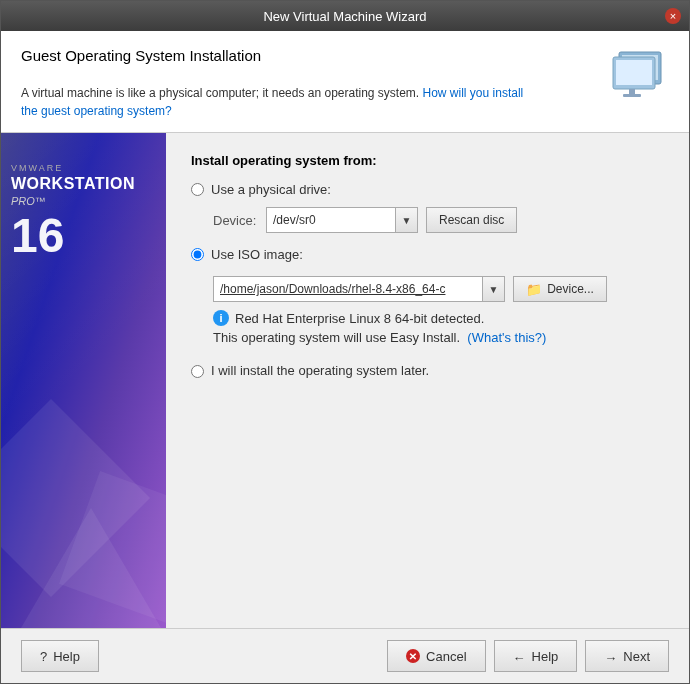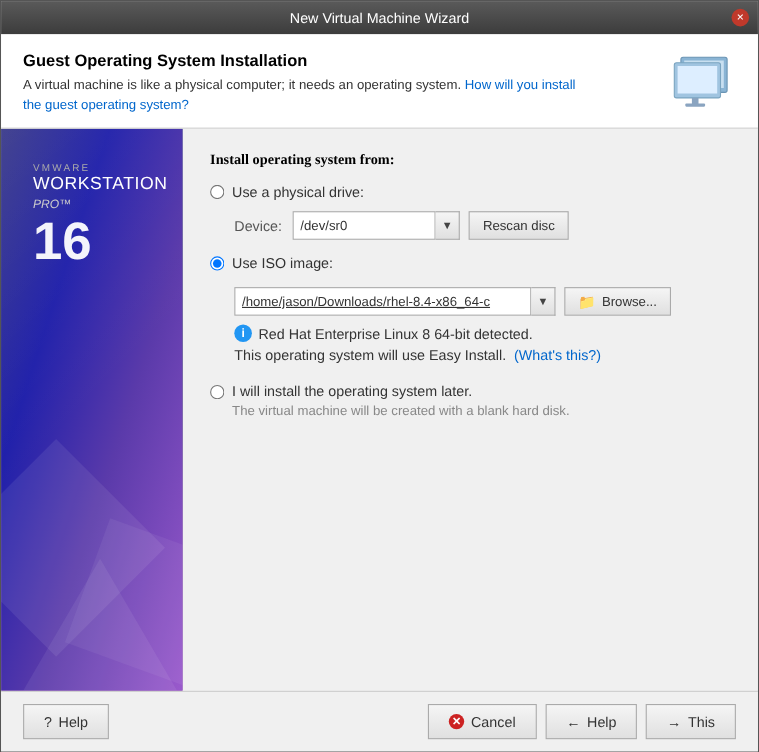--- a/index.html
+++ b/index.html
@@ -57,23 +57,23 @@
       background: #fff;
       padding: 16px 20px 12px 20px;
       border-bottom: 1px solid #ccc;
       display: flex;
       align-items: flex-start;
       justify-content: space-between;
       flex-shrink: 0;
     }
     .header-text h2 {
       font-size: 15px;
-      font-weight: bold;
+      font-weight: normal;
       color: #000;
-      margin-bottom: 4px;
+      margin-bottom: 20px;
     }
     .header-text p {
       font-size: 12px;
       color: #333;
       max-width: 520px;
       line-height: 1.5;
     }
     .header-text p a {
       color: #0066cc;
       text-decoration: none;
@@ -107,34 +107,34 @@
       top: 0; left: 0; right: 0; bottom: 0;
       background: 
         linear-gradient(135deg, rgba(255,255,255,0.05) 0%, transparent 50%),
         linear-gradient(to bottom right, #3a3a8a, #2020aa 30%, #5a3aaa 60%, #9a5acc 100%);
     }
     .sidebar-logo {
       position: relative;
       z-index: 1;
       color: #fff;
       text-align: left;
-      padding: 10px 29px;
+      padding: 10px 10px;
       width: 100%;
     }
     .sidebar-logo .vmware-text {
       font-size: 9px;
       letter-spacing: 2px;
       color: #aaa;
       text-transform: uppercase;
       display: block;
       margin-bottom: 1px;
     }
     .sidebar-logo .workstation-text {
       font-size: 16px;
-      font-weight: normal;
+      font-weight: bold;
       color: #fff;
       display: block;
       letter-spacing: 0.5px;
       line-height: 1.2;
     }
     .sidebar-logo .pro-text {
       font-size: 11px;
       color: #ccc;
       display: inline-block;
       font-style: italic;
@@ -152,21 +152,20 @@
       flex: 1;
       background: #f0f0f0;
       padding: 20px 25px;
       overflow-y: auto;
     }
     .install-label {
       font-size: 13px;
       font-weight: bold;
       color: #000;
       margin-bottom: 14px;
-      font-family: Liberation Serif, serif;
     }
     .radio-option {
       display: flex;
       align-items: center;
       margin-bottom: 10px;
     }
     .radio-option input[type="radio"] {
       margin-right: 7px;
       cursor: pointer;
     }
@@ -486,41 +485,40 @@
       <div class="iso-option-row">
         <input type="radio" name="install_from" id="iso_image" checked="" style="">
         <label for="iso_image">Use ISO image:</label>
       </div>
 
       <div class="iso-path-row">
         <input class="iso-path-input" type="text" value="/home/jason/Downloads/rhel-8.4-x86_64-c" readonly="" style="">
         <div class="iso-dropdown-btn">▼</div>
         <button class="browse-btn">
           <span class="folder-icon">📁</span>
-          <span>Browse...</span>
+          <span>Device...</span>
         </button>
       </div>
 
       <div class="detection-row">
         <div class="info-icon">i</div>
         <span class="detection-text">Red Hat Enterprise Linux 8 64-bit detected.</span>
       </div>
 
       <div class="easy-install-row">
         <span>This operating system will use Easy Install.</span>
         &nbsp;<a href="#">(What's this?)</a>
       </div>
 
       <div class="install-later-option">
         <input type="radio" name="install_from" id="install_later" style="">
         <div class="install-later-text">
           <label for="install_later">
             <span class="main-text">I will install the operating system later.</span>
           </label>
-          <span class="sub-text">The virtual machine will be created with a blank hard disk.</span>
         </div>
       </div>
     </div>
   </div>
 
   <div class="footer">
     <div class="footer-left">
       <button class="btn">
         <span>?</span>
         <span>Help</span>
@@ -530,17 +528,17 @@
       <button class="btn btn-cancel">
         <div class="cancel-icon">✕</div>
         <span>Cancel</span>
       </button>
       <button class="btn btn-back">
         <span class="arrow-icon">←</span>
         <span>Help</span>
       </button>
       <button class="btn btn-next">
         <span class="arrow-icon">→</span>
-        <span>This</span>
+        <span>Next</span>
       </button>
     </div>
   </div>
 </div>
 
 </body></html>

